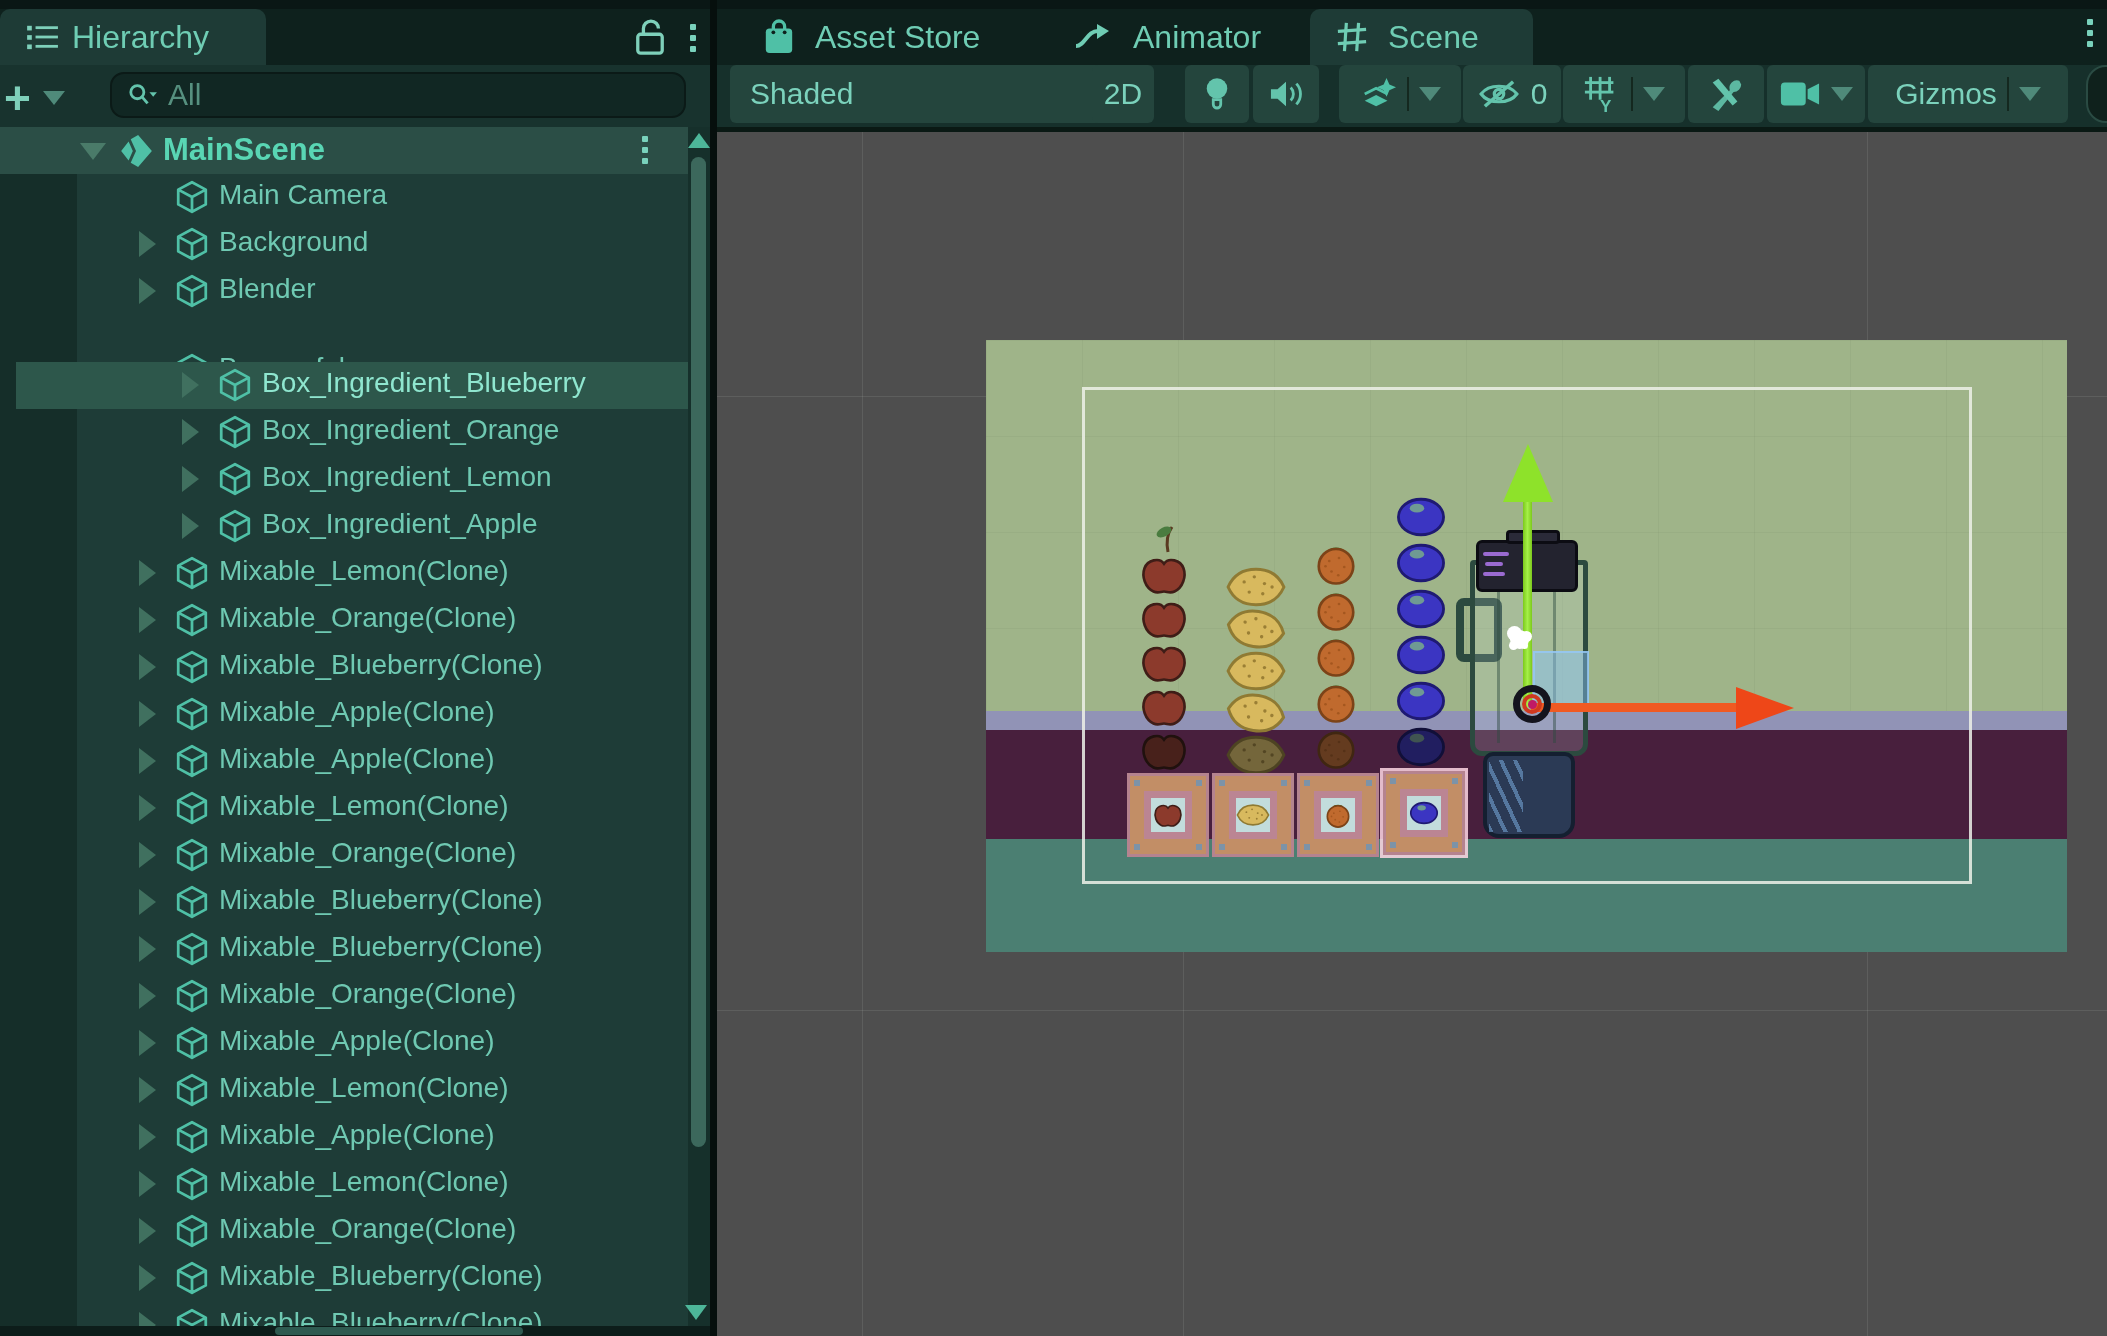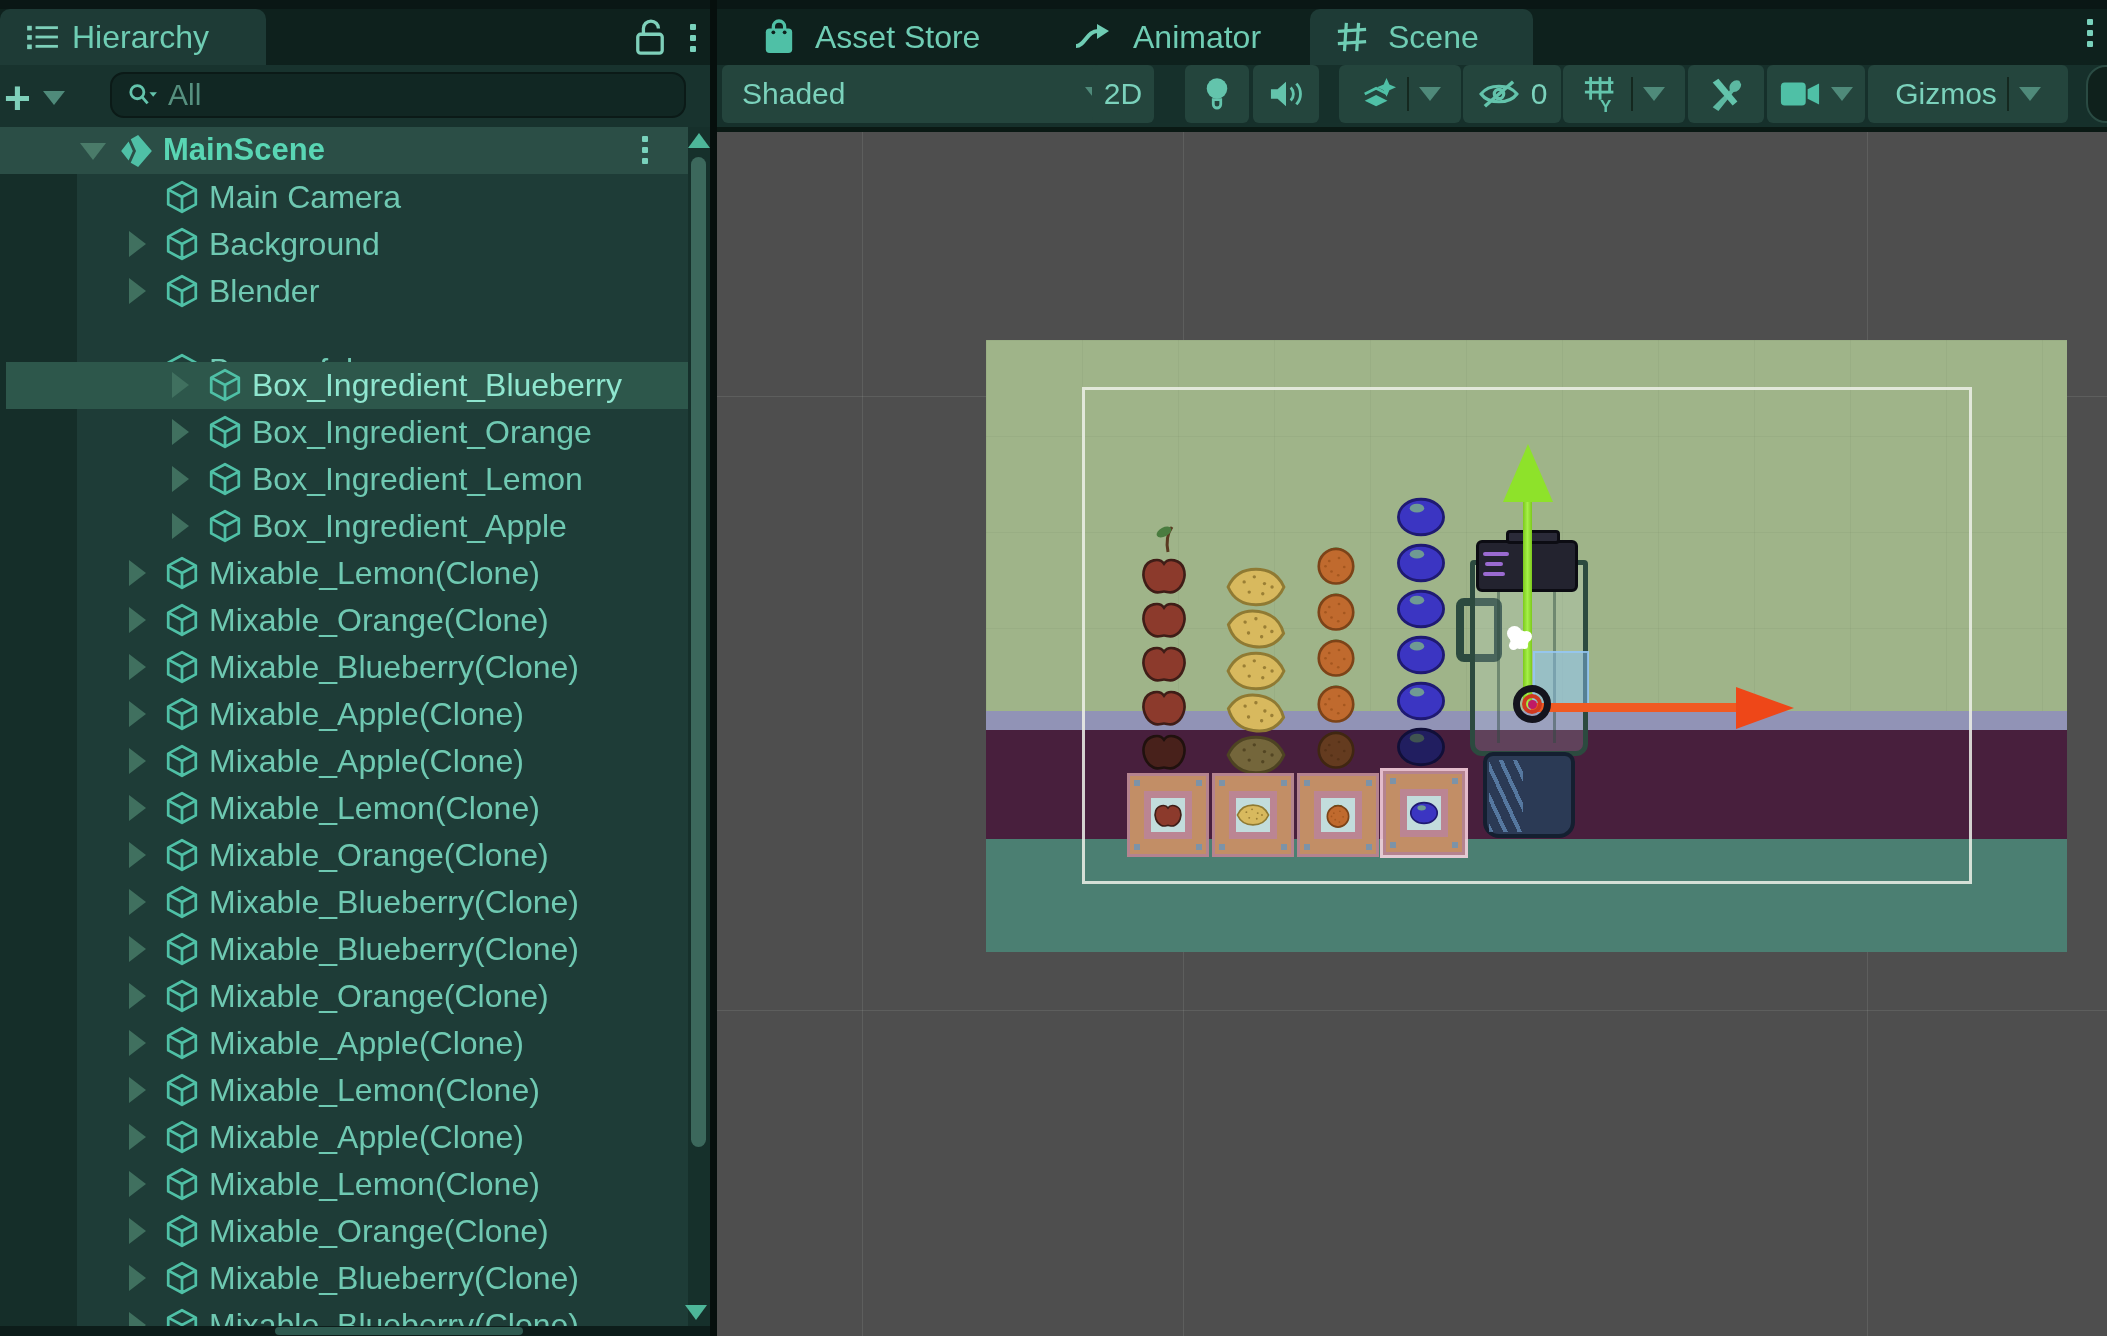--- a/index.html
+++ b/index.html
@@ -15,21 +15,21 @@
   #hier-tab{left:0;width:266px;}
   .panel-icons{position:absolute;top:10px;right:14px;display:flex;gap:24px;align-items:center;}
   .toolrow{left:0;top:65px;width:100%;height:62px;background:#18332e;}
   #plus-btn{left:4px;top:12px;width:68px;height:42px;display:flex;align-items:center;color:#7ed0ba;}
   #plus-btn .plus{font-size:46px;line-height:38px;font-weight:bold;}
   .caret{width:0;height:0;border-left:11px solid transparent;border-right:11px solid transparent;border-top:14px solid #4f8a7a;display:inline-block;}
   #search-field{left:110px;top:7px;width:576px;height:46px;background:#112723;border:2px solid #0b1a17;border-radius:14px;display:flex;align-items:center;padding:0 14px;gap:10px;}
   #search-field .ph{color:#56907f;font-size:30px;}
   #tree{left:0;top:127px;width:710px;height:1199px;background:#1e3c37;overflow:hidden;}
   #tree .leftstrip{left:0;top:47px;width:77px;height:1152px;background:#152e29;}
-  .tree-row{position:absolute;left:6px;width:688px;height:47px;display:flex;align-items:center;color:#6fc9b2;font-size:32px;}
+  .tree-row{position:absolute;left:16px;width:688px;height:47px;display:flex;align-items:center;color:#6fc9b2;font-size:28px;}
   .tree-row.selected{background:#2d574b;color:#8fe6cf;}
   .tree-row .exp{position:absolute;width:0;height:0;}
   .exp.col{border-top:13px solid transparent;border-bottom:13px solid transparent;border-left:17px solid #40705f;}
   .exp.open{border-left:13px solid transparent;border-right:13px solid transparent;border-top:17px solid #4a7b69;}
   .tree-row .obj-icon{position:absolute;width:36px;height:36px;top:5px;}
   .tree-row .lbl{position:absolute;top:5px;white-space:nowrap;}
   #mainscene-row{position:absolute;left:0;top:0;width:688px;height:47px;background:#2b4e46;color:#59d6b4;font-weight:bold;font-size:31px;}
   .kebab{display:inline-flex;flex-direction:column;gap:5px;}
   .kebab i{width:6px;height:6px;background:#79d2bc;border-radius:1px;}
   
@@ -472,21 +472,21 @@
       <div class="panel-icons">
         <span class="kebab">
             <i></i>
             <i></i>
             <i></i>
           </span>
       </div>
     </div>
 
     <div id="scene-toolbar" class="abs">
-      <div class="tbtn" style="left:5px;width:405px;justify-content:space-between;padding:0 20px">
+      <div class="tbtn" style="left:13px;width:405px;justify-content:space-between;padding:0 20px">
         <span>Shaded</span>
         <span class="caret"></span>
       </div>
       <div class="tbtn" style="left:375px;width:62px;font-weight:normal">
         <span>2D</span>
       </div>
       <div class="tbtn" style="left:468px;width:64px">
         <svg width="28" height="36">
             <use href="#i-bulb"></use>
           </svg>

